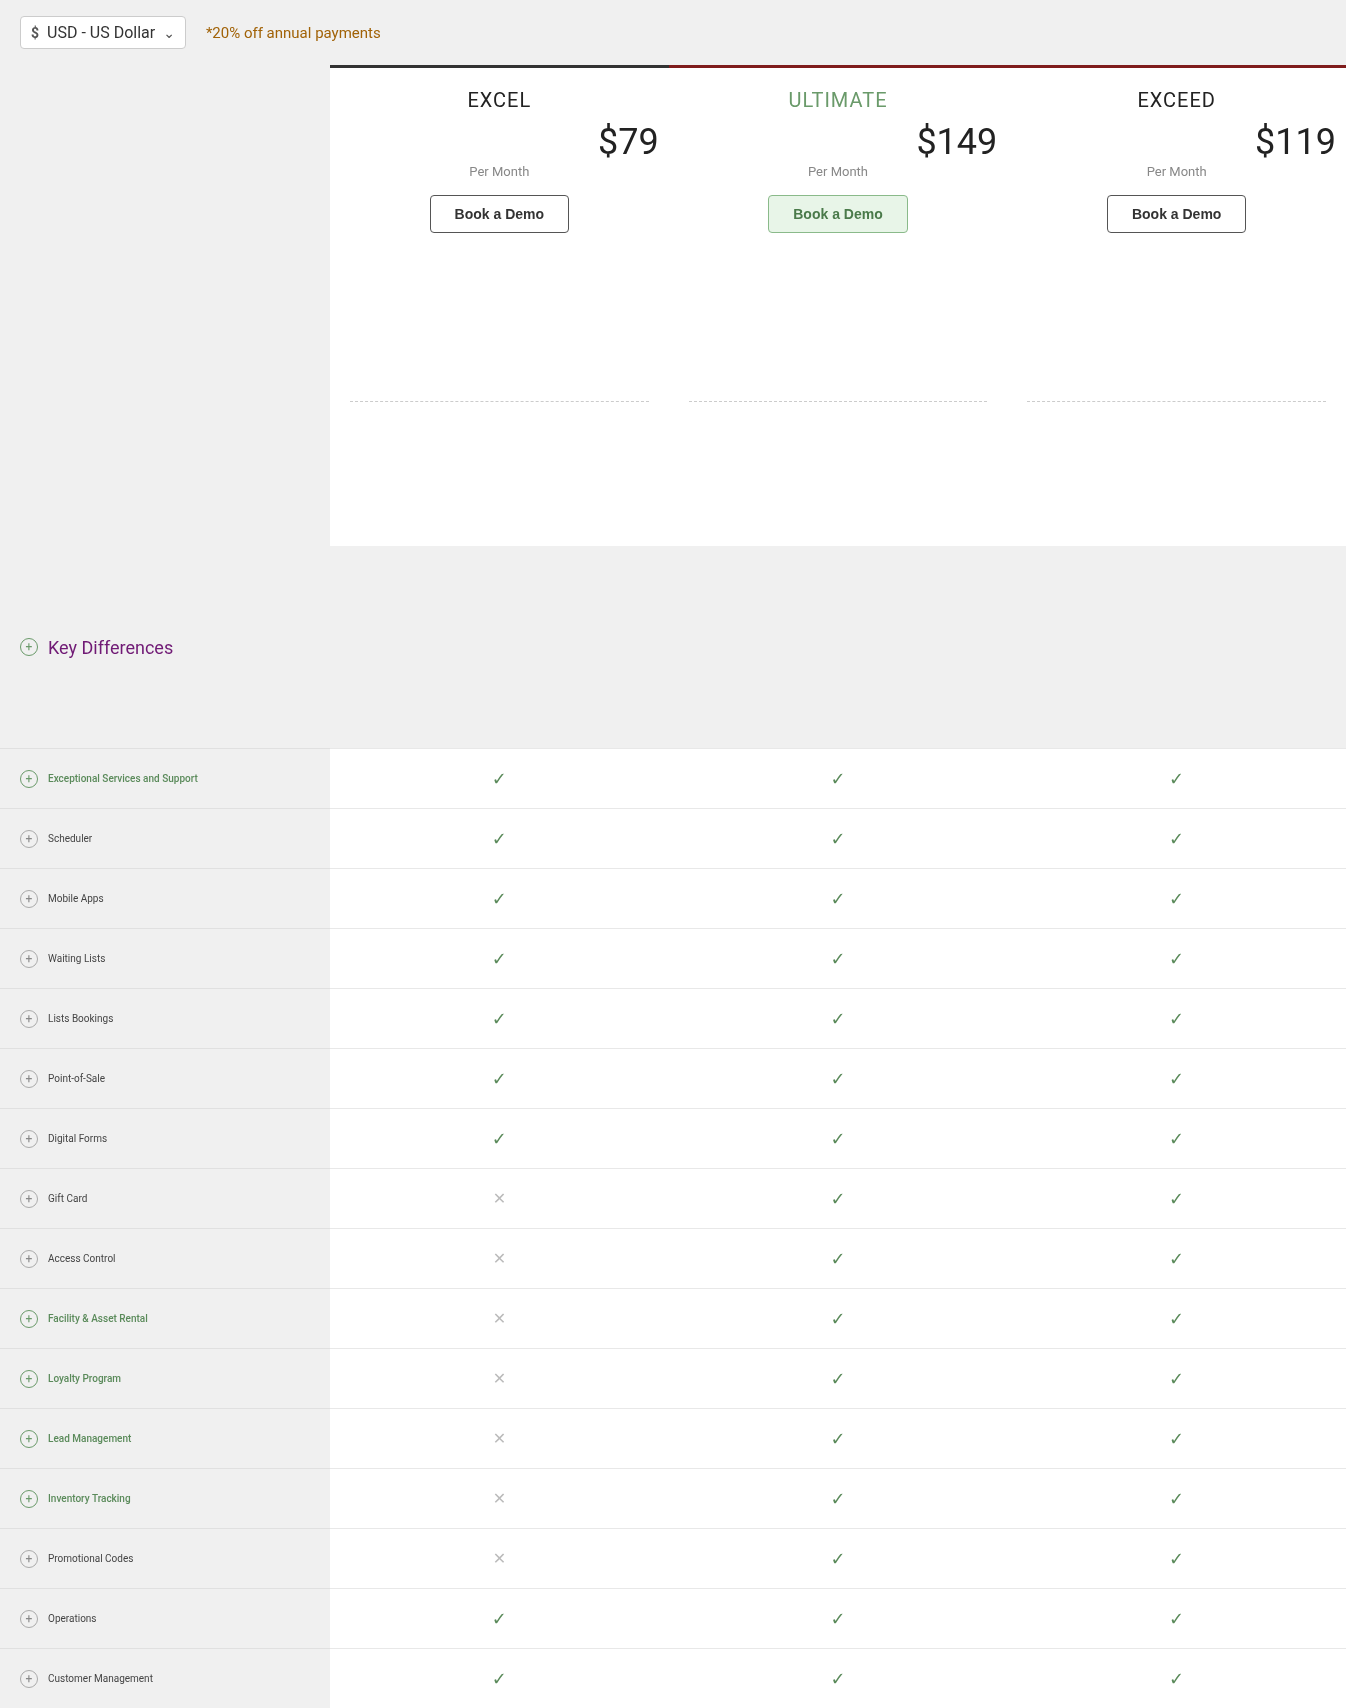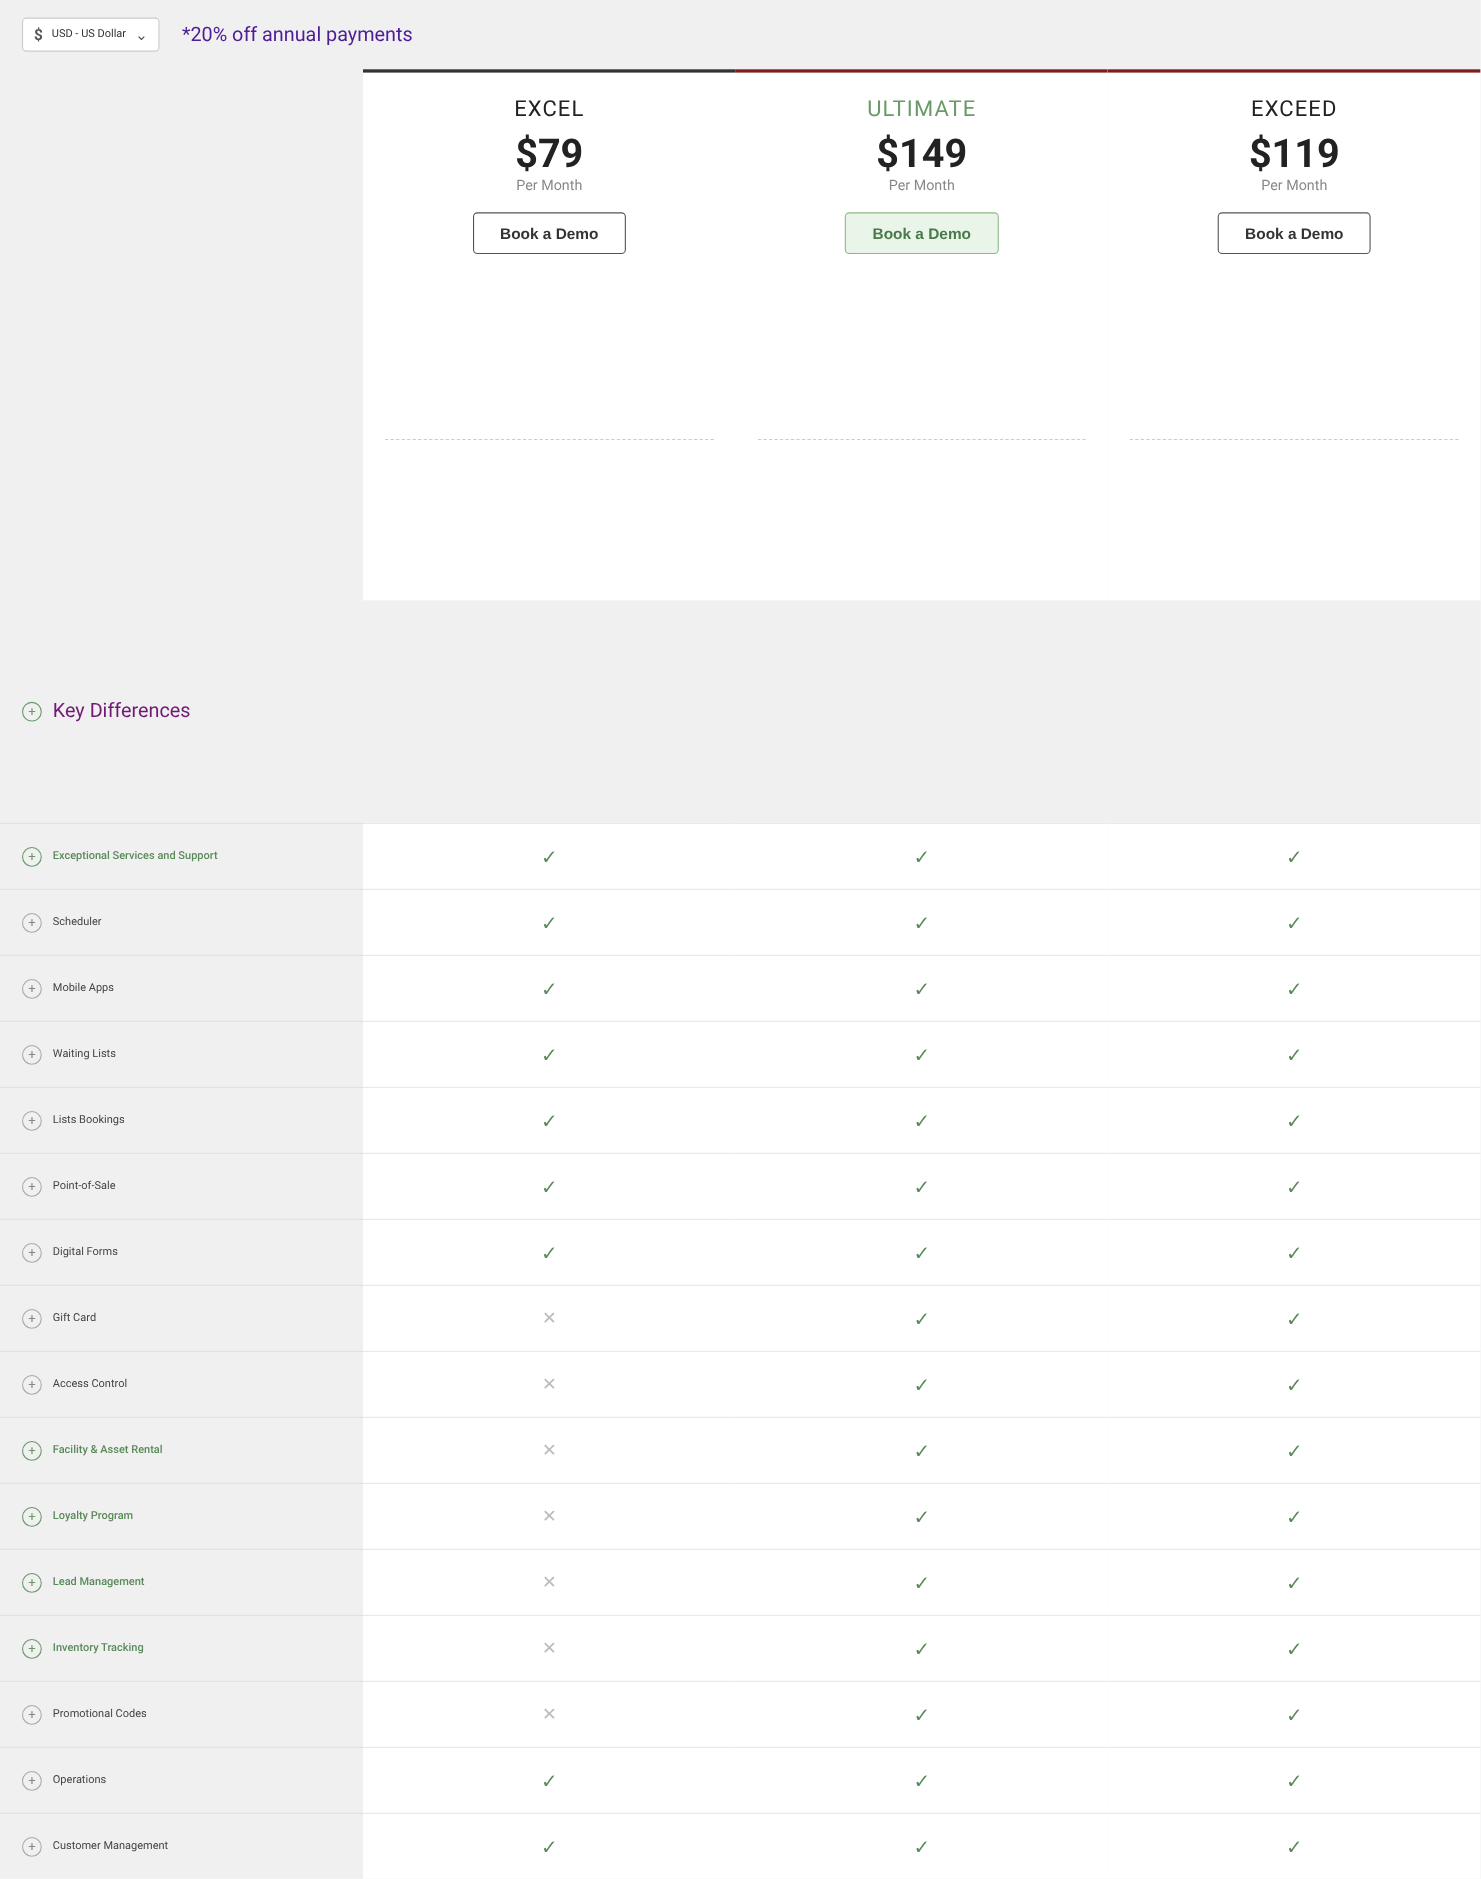--- a/index.html
+++ b/index.html
@@ -31,28 +31,28 @@
       padding: 6px 10px;
       font-size: 14px;
       gap: 8px;
       cursor: pointer;
     }
     .currency-symbol {
       color: #555;
       font-weight: bold;
     }
     .currency-text {
-      font-size: 10px;
+      font-size: 16px;
     }
     .chevron-down {
       color: #555;
     }
     .discount-text {
-      font-size: 18px;
-      color: #4c1d95;
+      font-size: 15px;
+      color: #a16207;
       margin-left: 8px;
     }
 
     
     .pricing-table {
       display: grid;
       grid-template-columns: 330px 1fr 1fr 1fr;
       width: 100%;
       flex: 1;
     }
@@ -75,23 +75,24 @@
       font-weight: 400;
       letter-spacing: 1px;
       margin-bottom: 12px;
     }
     .plan-name.ultimate { color: #6a9a6a; }
     .plan-name.excel { color: #222; }
     .plan-name.exceed { color: #222; }
 
     .price-amount {
       font-size: 36px;
-      font-weight: 700;
+      font-weight: 400;
       color: #222;
       line-height: 1;
+      text-align: right;
     }
     .price-period {
       font-size: 13px;
       color: #888;
       margin-top: 4px;
       margin-bottom: 16px;
     }
 
     .book-demo-btn {
       display: inline-block;

